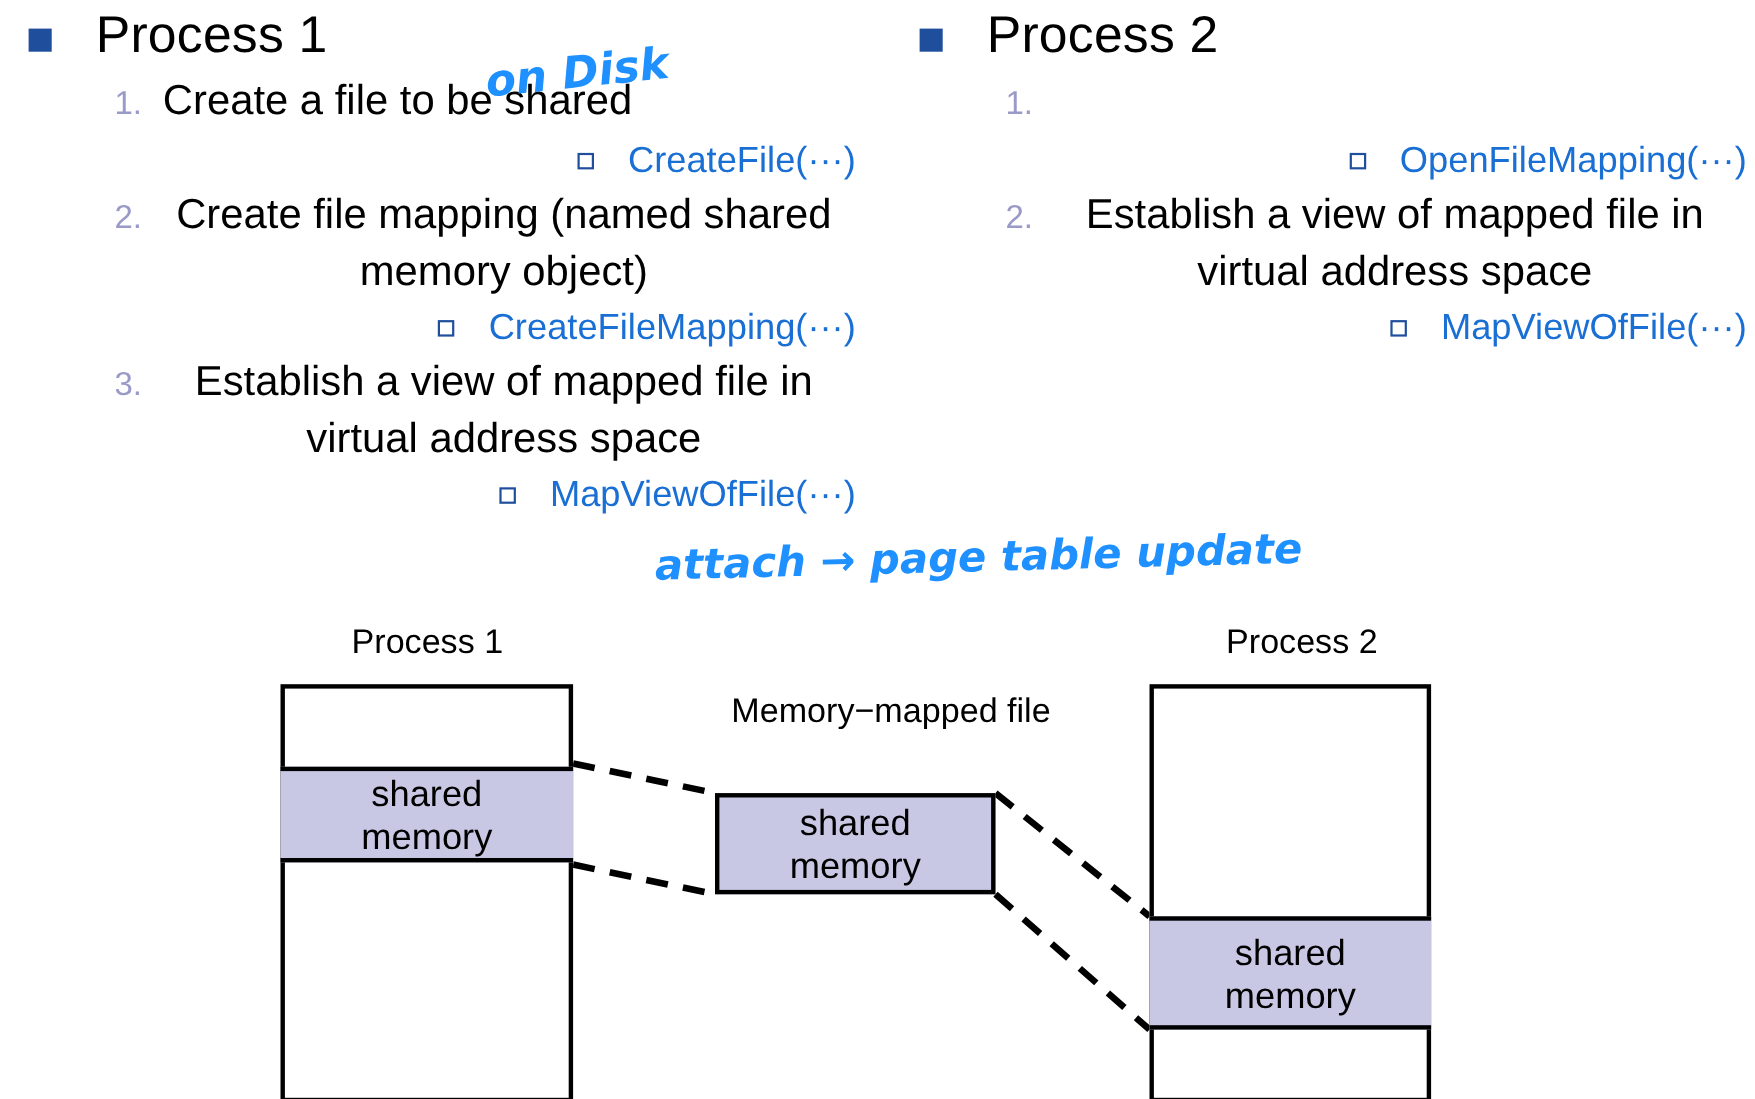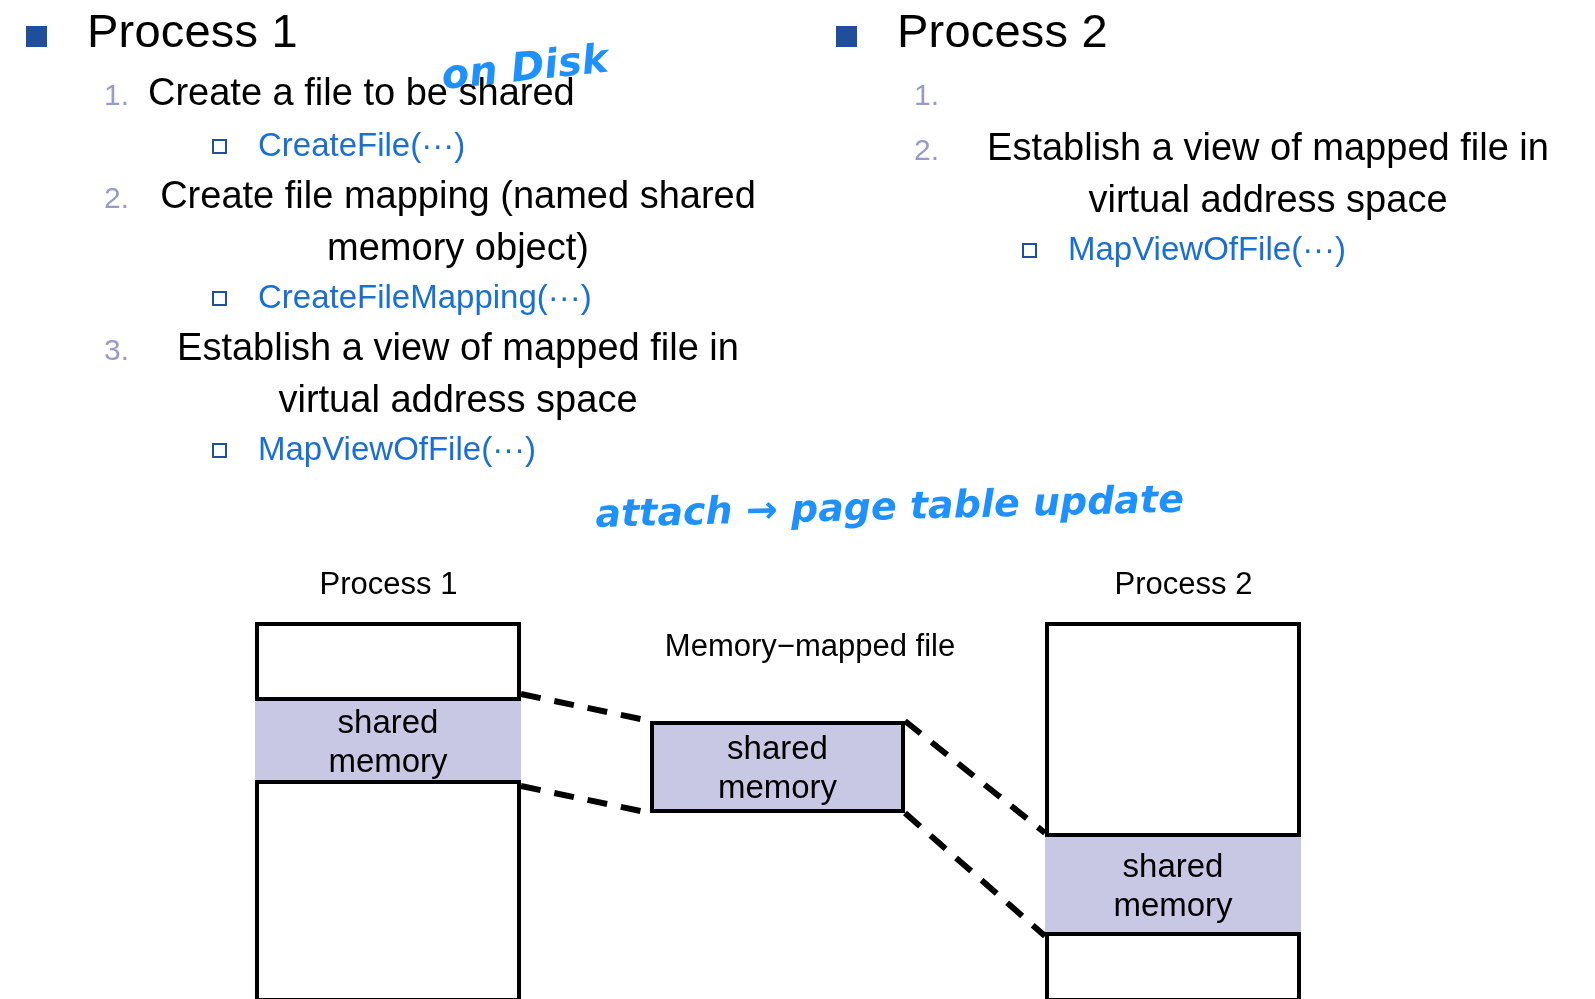--- a/index.html
+++ b/index.html
@@ -71,20 +71,21 @@
     line-height: 52px;
     max-width: 620px;
     text-align: center;
   }
 
   
   .l3-row {
     display: flex;
     align-items: flex-start;
     margin-left: 204px;
+    justify-content: flex-end;
   }
   .l3-marker {
     flex: none;
     width: 15px;
     height: 15px;
     border: 2.5px solid #1f4e9c;
     background: #ffffff;
     margin-top: 18px;
     box-sizing: border-box;
   }
@@ -225,20 +226,24 @@
   <div class="column col-right">
 
     <div class="l1-row">
       <div class="l1-marker"></div>
       <div class="l1-text">Process 2</div>
     </div>
 
     <div class="l2-row">
       <div class="l2-num">1.</div>
     </div>
+    <div class="l3-row">
+      <div class="l3-marker"></div>
+      <div class="l3-text">OpenFileMapping(···)</div>
+    </div>
 
     <div class="l2-row">
       <div class="l2-num">2.</div>
       <div class="l2-text">Establish a view of mapped file in virtual address space</div>
     </div>
     <div class="l3-row">
       <div class="l3-marker"></div>
       <div class="l3-text">MapViewOfFile(···)</div>
     </div>
 

